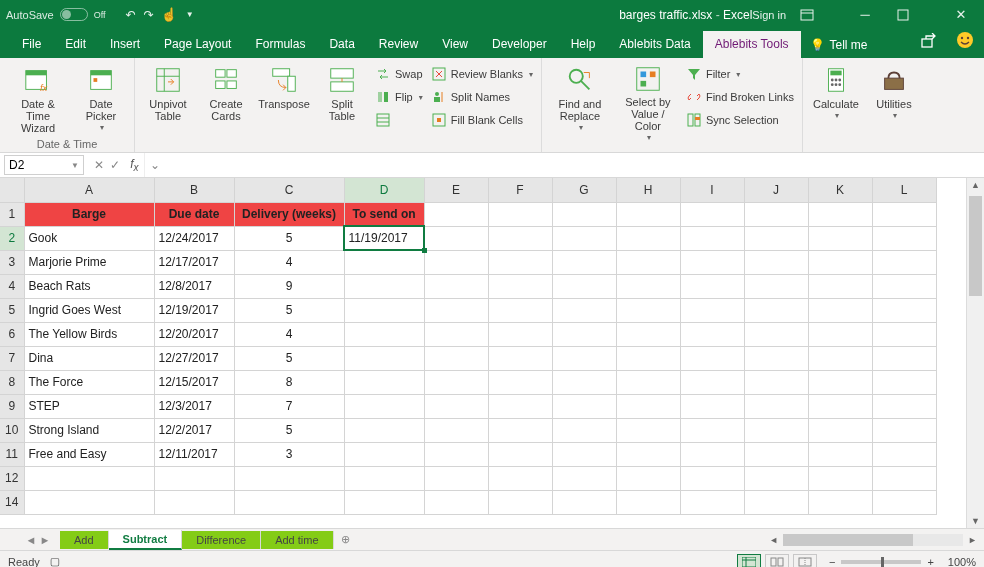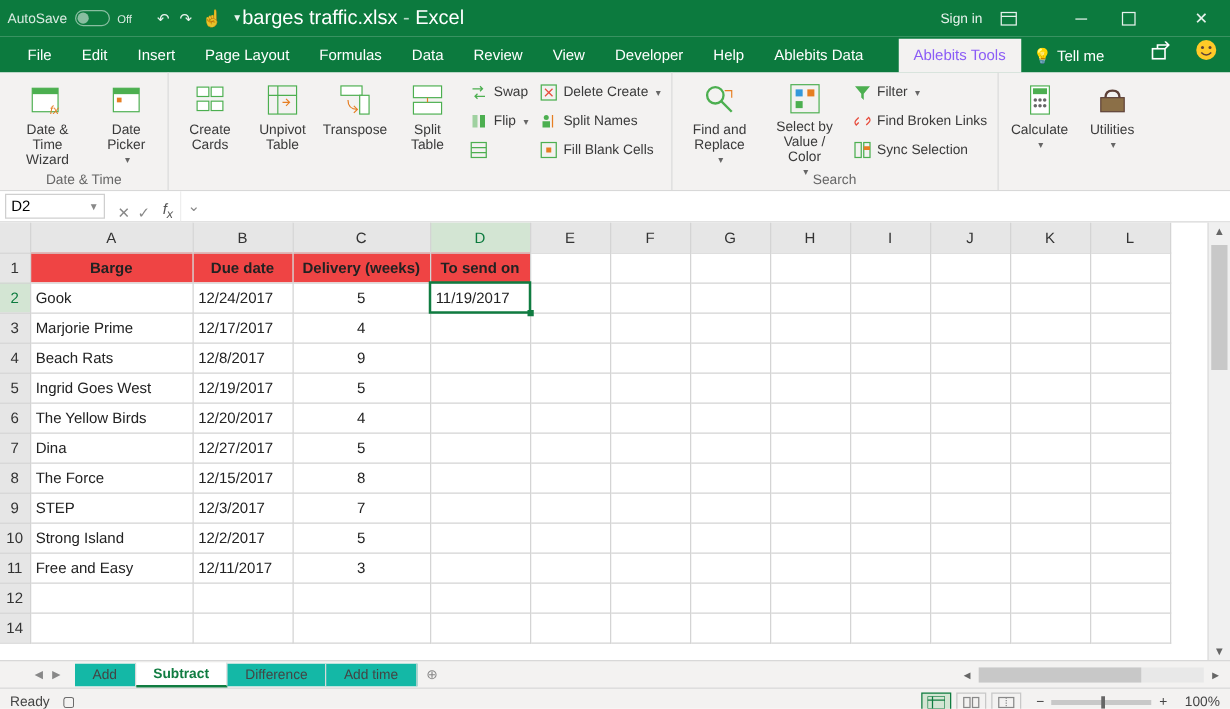--- a/index.html
+++ b/index.html
@@ -5,51 +5,51 @@
 * { margin: 0; padding: 0; box-sizing: border-box; font-family: "Segoe UI", Arial, sans-serif; }
 body { width: 984px; height: 567px; overflow: hidden; background: #fff; font-size: 12px; }
 
 
 .titlebar { height: 29px; background: #0c7a3e; color: #fff; display: flex; align-items: center; padding: 0 6px; }
 .titlebar .autosave { display: flex; align-items: center; gap: 6px; font-size: 11px; opacity: 0.85;}
 .titlebar .autosave-toggle { width: 28px; height: 13px; border: 1px solid rgba(255,255,255,0.6); border-radius: 7px; position: relative; }
 .titlebar .autosave-toggle::after { content: ""; width: 9px; height: 9px; background: rgba(255,255,255,0.6); border-radius: 50%; position: absolute; top: 1px; left: 1px; }
 .titlebar .qa { display: flex; gap: 8px; margin-left: 12px; align-items: center;}
 .titlebar .qa span { opacity: 0.9; cursor: pointer;}
-.titlebar .docname { flex: 1; text-align: left; font-size: 16px; }
+.titlebar .docname { flex: 1; text-align: right; font-size: 12px; }
 .titlebar .right { display: flex; align-items: center; gap: 14px; }
 .titlebar .signin { font-size: 11px; opacity: 0.9; }
 .titlebar .winbtn { width: 34px; text-align: center; font-size: 13px; opacity: 0.9; cursor:pointer;}
 .winicon svg { width:14px; height:14px; display:block; }
 
 
 .ribbontabs { height: 29px; background: #0c7a3e; display: flex; align-items: flex-end; padding-left: 10px; }
 .ribbontabs .tab { color: #fff; padding: 6px 12px 7px; font-size: 12px; cursor: pointer; }
-.ribbontabs .tab.active { background: #f3f2f1; color: #8b5cf6; margin-left: 16px; }
+.ribbontabs .tab.active { background: #f3f2f1; color: #701a75; }
 .ribbontabs .spacer { flex: 1; }
 .ribbontabs .tellme { color: #fff; padding: 6px 10px; font-size: 12px; display:flex; align-items:center; gap:4px;}
 .ribbontabs .tabicon { color: #fff; padding: 6px 10px; }
 
 
 .ribbon { height: 95px; background: #f3f2f1; border-bottom: 1px solid #d8d8d8; display: flex; }
 .group { border-right: 1px solid #dcdcdc; padding: 4px 8px 2px; display: flex; flex-direction: column; }
 .group-body { flex: 1; display: flex; align-items: flex-start; gap: 8px; }
 .group-label { text-align: center; font-size: 11px; color: #666; padding-top: 1px;}
 .bigbtn { display: flex; flex-direction: column; align-items: center; justify-content: flex-start; width: 50px; height: 72px; cursor: pointer; text-align: center; font-size: 11px; line-height: 12px; color: #3a3a3a; padding-top:2px;}
 .bigbtn .bicon { width: 32px; height: 32px; margin-bottom: 2px; display:flex; align-items:center; justify-content:center;}
 .bigbtn .bicon svg { width:30px; height:30px; }
 .bigbtn.wide { width: 60px; }
 .smallbtns { display: flex; flex-direction: column; gap: 3px; padding-top:2px;}
 .smallbtn { display: flex; align-items: center; gap: 4px; font-size: 11px; color: #3a3a3a; cursor: pointer; height: 20px;}
 .smallbtn .sicon { width: 16px; height: 16px; display:flex; align-items:center; justify-content:center;}
 .smallbtn .sicon svg { width:14px; height:14px;}
 .drop { font-size: 8px; color: #666; margin-left: 2px;}
 
 
-.formulabar { height: 25px; border-bottom: 1px solid #d8d8d8; display: flex; align-items: flex-end; background:#fff;}
+.formulabar { height: 25px; border-bottom: 1px solid #d8d8d8; display: flex; align-items: center; background:#fff;}
 .namebox { width: 80px; border: 1px solid #cfcfcf; margin: 2px 0 2px 4px; height: 20px; display: flex; align-items: center; padding: 0 4px; font-size: 12px; background:#fff;}
 .namebox .dd { margin-left: auto; font-size: 8px; color: #888;}
 .fxbtns { display: flex; align-items: center; gap: 6px; padding: 0 10px; color: #888;}
 .fxbtns span { cursor: pointer; font-size: 12px;}
 .fxlabel { font-style: italic; color: #555; font-size: 12px; margin-right:6px;}
 .formula { flex: 1; font-size: 12px; padding: 0 4px; color: #222;}
 .expand { width: 20px; text-align: center; color: #888; border-left:1px solid #eee; height:100%; display:flex; align-items:center; justify-content:center;}
 
 
 .gridwrap { display: flex; height: 350px; }
@@ -67,21 +67,21 @@
 .sheet td.selected { outline: 2px solid #107c41; outline-offset: -1px; position:relative;}
 .sheet td.selected::after { content:""; position:absolute; right:-3px; bottom:-3px; width:5px; height:5px; background:#107c41;}
 .vscroll { width: 18px; background: #f0f0f0; border-left: 1px solid #dcdcdc; position:relative;}
 .vscroll .thumb { position:absolute; top:18px; left:2px; right:2px; height:100px; background:#c8c8c8;}
 .vscroll .arr { position:absolute; left:0; right:0; text-align:center; font-size:9px; color:#666;}
 .vscroll .arr.up{top:2px;} .vscroll .arr.dn{bottom:2px;}
 
 
 .sheettabs { height: 22px; border-top: 1px solid #d8d8d8; display: flex; align-items: center; background: #f3f2f1; font-size: 11px;}
 .sheettabs .navbtn { width: 14px; text-align: center; color: #888; cursor:pointer;}
-.sheettabs .stab { padding: 3px 14px; border-right: 1px solid #d8d8d8; cursor: pointer; background:#14b8a6; color:#444;}
+.sheettabs .stab { padding: 3px 14px; border-right: 1px solid #d8d8d8; cursor: pointer; background:#84cc16; color:#444;}
 .sheettabs .stab.active { background: #fff; border-bottom: 2px solid #107c41; color: #107c41; font-weight:bold;}
 .sheettabs .addtab { width: 24px; text-align: center; color: #888; cursor:pointer;}
 .sheettabs .hscroll { flex:1; display:flex; justify-content:flex-end; align-items:center; padding-right:4px; gap:2px;}
 .sheettabs .hscroll .track { width:180px; height:12px; background:#e8e8e8; position:relative;}
 .sheettabs .hscroll .track .thumb { position:absolute; left:0; top:0; bottom:0; width:130px; background:#c8c8c8;}
 .sheettabs .hscroll .harr { font-size:9px; color:#666; padding:0 3px;}
 
 
 .statusbar { height: 22px; background: #f3f2f1; border-top: 1px solid #d8d8d8; display: flex; align-items: center; font-size: 11px; padding: 0 8px; color:#444;}
 .statusbar .spacer { flex:1;}
@@ -192,42 +192,42 @@
       </div>
     </div>
     <div class="group-label">Date &amp; Time</div>
   </div>
 
   <div class="group">
     <div class="group-body">
       <div class="bigbtn">
         <div class="bicon">
             <svg viewBox="0 0 32 32">
+              <rect x="4" y="4" width="24" height="24" fill="none" stroke="#4caf50"></rect>
+              <line x1="4" y1="12" x2="28" y2="12" stroke="#4caf50"></line>
+              <line x1="12" y1="4" x2="12" y2="28" stroke="#4caf50"></line>
+              <path d="M16 18 L22 18 M19 15 L22 18 L19 21" stroke="#e67e22" fill="none"></path>
+            </svg>
+          </div>
+        <span>Unpivot Table</span>
+      </div>
+      <div class="bigbtn">
+        <div class="bicon">
+            <svg viewBox="0 0 32 32">
               <rect x="5" y="5" width="10" height="8" fill="#fff" stroke="#4caf50"></rect>
               <rect x="17" y="5" width="10" height="8" fill="#fff" stroke="#4caf50"></rect>
               <rect x="5" y="17" width="10" height="8" fill="#fff" stroke="#4caf50"></rect>
               <rect x="17" y="17" width="10" height="8" fill="#fff" stroke="#4caf50"></rect>
             </svg>
           </div>
         <span>Create Cards</span>
       </div>
       <div class="bigbtn">
         <div class="bicon">
             <svg viewBox="0 0 32 32">
-              <rect x="4" y="4" width="24" height="24" fill="none" stroke="#4caf50"></rect>
-              <line x1="4" y1="12" x2="28" y2="12" stroke="#4caf50"></line>
-              <line x1="12" y1="4" x2="12" y2="28" stroke="#4caf50"></line>
-              <path d="M16 18 L22 18 M19 15 L22 18 L19 21" stroke="#e67e22" fill="none"></path>
-            </svg>
-          </div>
-        <span>Unpivot Table</span>
-      </div>
-      <div class="bigbtn">
-        <div class="bicon">
-            <svg viewBox="0 0 32 32">
               <rect x="4" y="4" width="18" height="8" fill="#fff" stroke="#4caf50"></rect>
               <rect x="20" y="12" width="8" height="16" fill="#fff" stroke="#4caf50"></rect>
               <path d="M10 16 Q10 24 18 24" stroke="#e67e22" fill="none"></path>
               <path d="M15 21 L18 24 L15 27" stroke="#e67e22" fill="none"></path>
             </svg>
           </div>
         <span>Transpose</span>
       </div>
       <div class="bigbtn">
         <div class="bicon">
@@ -271,21 +271,21 @@
       </div>
       <div class="smallbtns">
         <div class="smallbtn">
             <span class="sicon">
               <svg viewBox="0 0 14 14">
                 <rect x="1" y="1" width="12" height="12" fill="none" stroke="#4caf50"></rect>
                 <line x1="4" y1="4" x2="10" y2="10" stroke="#e74c3c"></line>
                 <line x1="10" y1="4" x2="4" y2="10" stroke="#e74c3c"></line>
               </svg>
             </span>
-            <span>Delete Create</span>
+            <span>Review Blanks</span>
             <span class="drop">▾</span>
           </div>
         <div class="smallbtn">
             <span class="sicon">
               <svg viewBox="0 0 14 14">
                 <circle cx="5" cy="4" r="2" fill="#4caf50"></circle>
                 <rect x="2" y="7" width="6" height="5" fill="#4caf50"></rect>
                 <line x1="10" y1="2" x2="10" y2="12" stroke="#e67e22"></line>
               </svg>
             </span>
@@ -352,21 +352,20 @@
               <svg viewBox="0 0 14 14">
                 <rect x="1" y="1" width="5" height="12" fill="none" stroke="#4caf50"></rect>
                 <rect x="8" y="1" width="5" height="12" fill="none" stroke="#4caf50"></rect>
                 <rect x="8" y="4" width="5" height="3" fill="#e67e22"></rect>
               </svg>
             </span>
             <span>Sync Selection</span>
           </div>
       </div>
     </div>
-    <div class="group-label">Search</div>
   </div>
 
   <div class="group" style="border-right:none;">
     <div class="group-body">
       <div class="bigbtn">
         <div class="bicon">
             <svg viewBox="0 0 32 32">
               <rect x="8" y="4" width="16" height="24" fill="#fff" stroke="#4caf50"></rect>
               <rect x="10" y="6" width="12" height="5" fill="#4caf50"></rect>
               <circle cx="12" cy="16" r="1.5" fill="#666"></circle>

